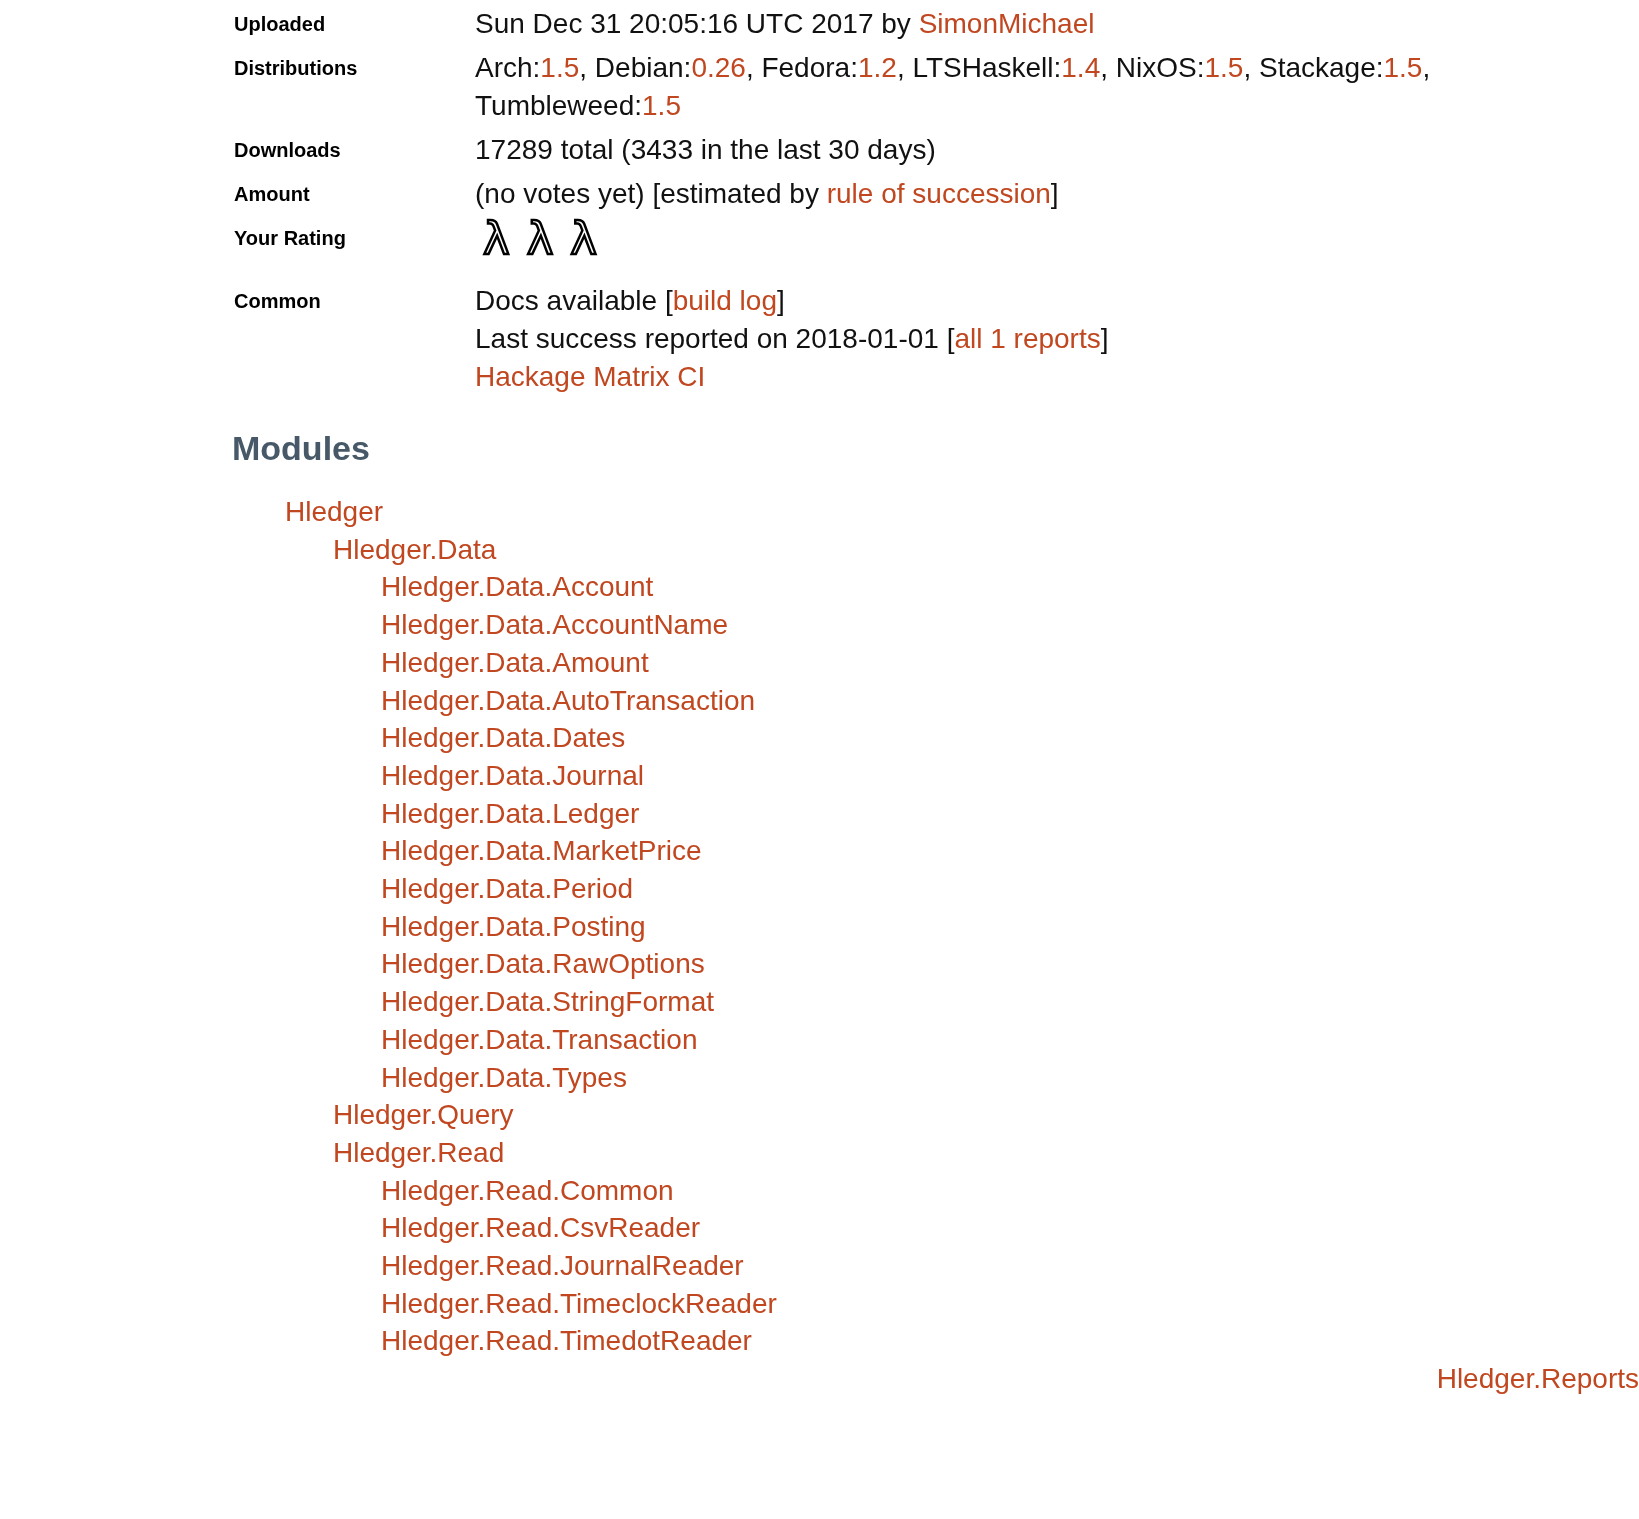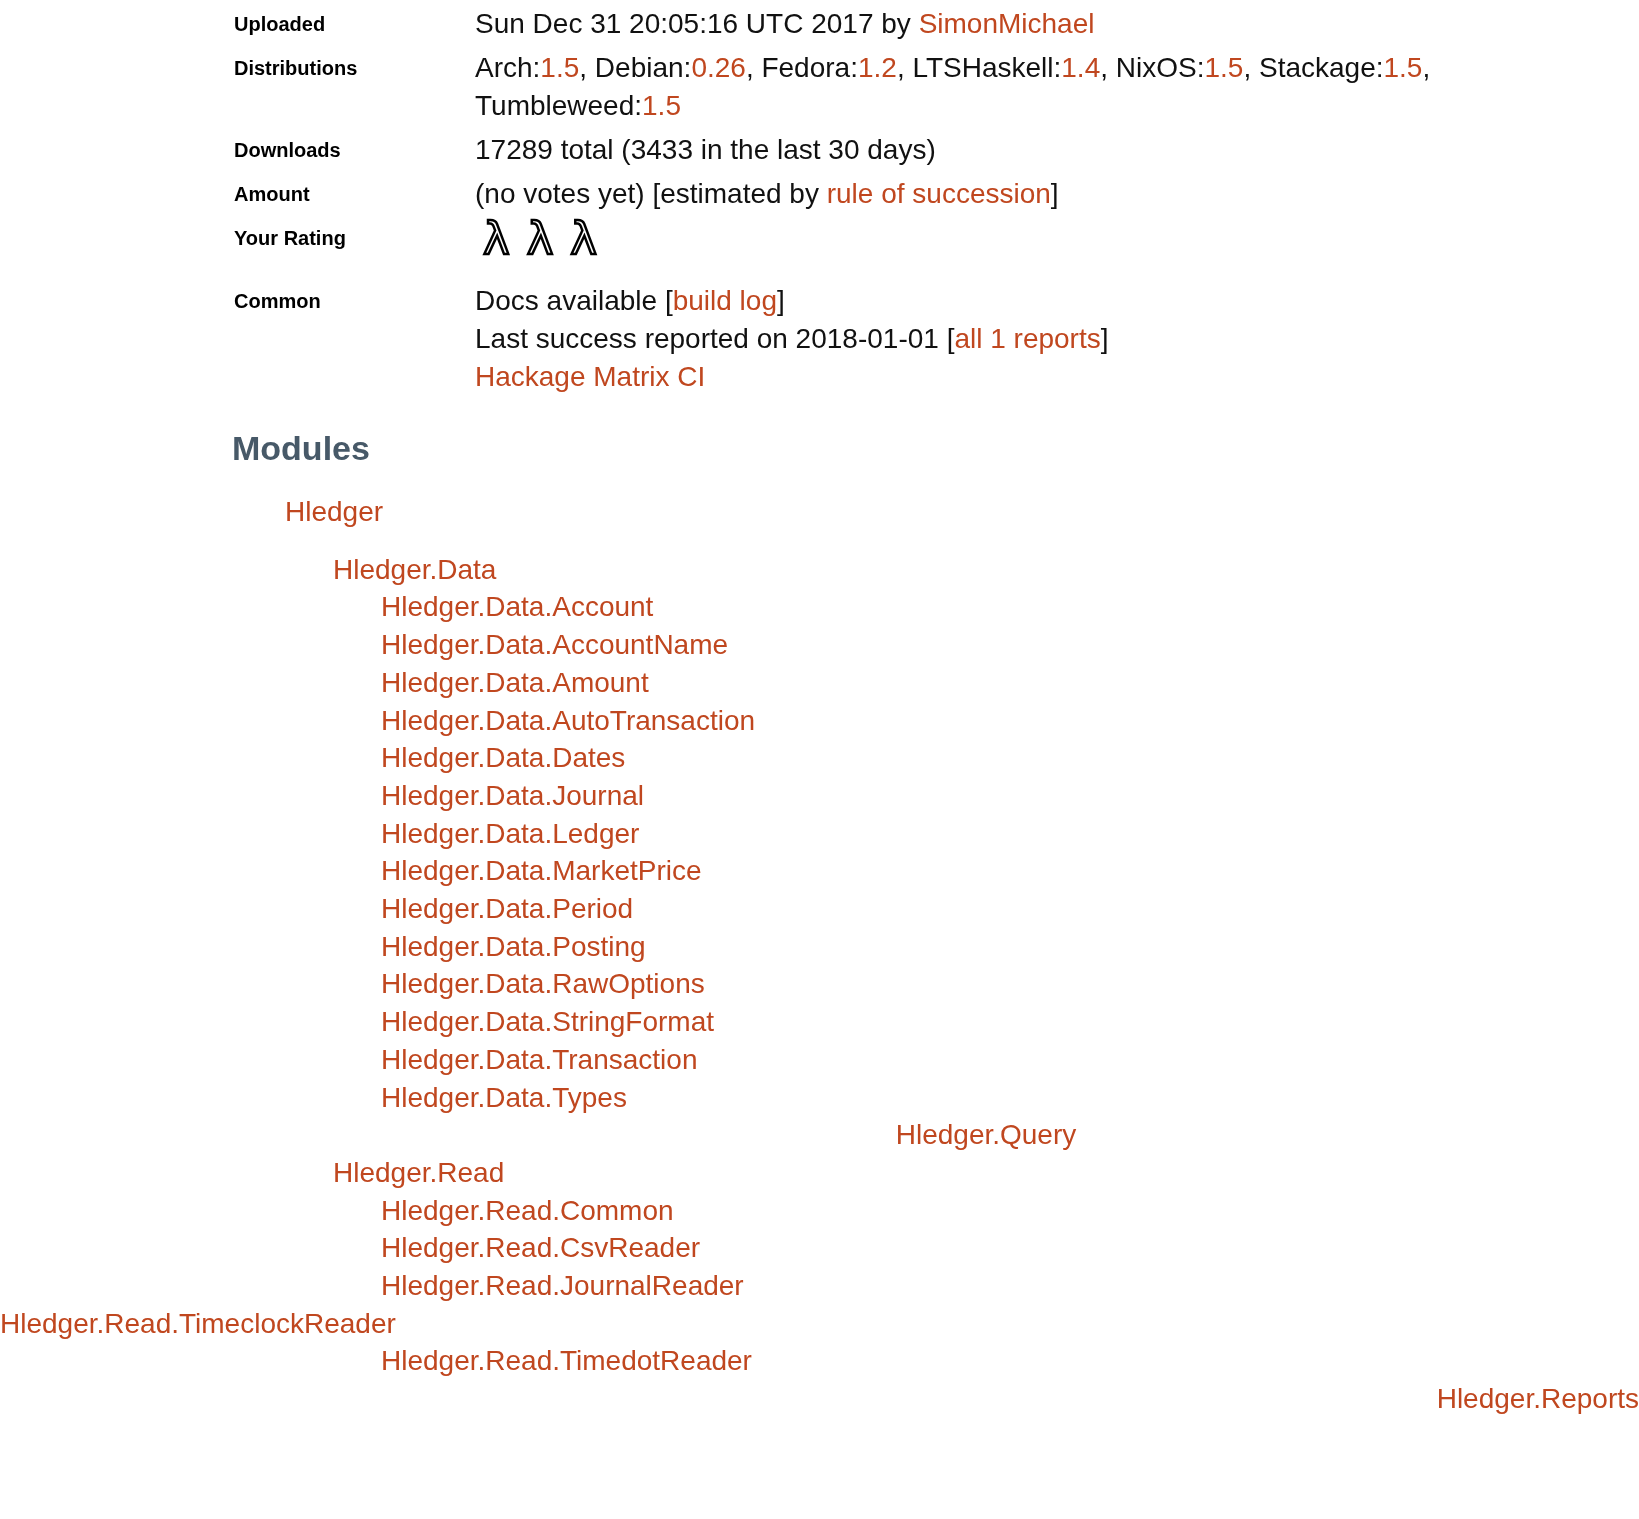--- a/index.html
+++ b/index.html
@@ -114,36 +114,36 @@
           <div class="status-line"><a>Hackage Matrix CI</a></div>
         </td>
   </tr>
 </tbody>
   </table>
 
 <h2 class="modules-heading">Modules</h2>
 
 <div id="module-tree" class="module-tree">
     <div class="module-row" style="padding-left: 285px;"><a>Hledger</a></div>
-    <div class="module-row" style="padding-left: 333px; margin-top: 20px;"><a>Hledger.Data</a></div>
+    <div class="module-row" style="padding-left: 333px;"><a>Hledger.Data</a></div>
     <div class="module-row" style="padding-left: 381px;"><a>Hledger.Data.Account</a></div>
     <div class="module-row" style="padding-left: 381px;"><a>Hledger.Data.AccountName</a></div>
     <div class="module-row" style="padding-left: 381px;"><a>Hledger.Data.Amount</a></div>
     <div class="module-row" style="padding-left: 381px;"><a>Hledger.Data.AutoTransaction</a></div>
     <div class="module-row" style="padding-left: 381px;"><a>Hledger.Data.Dates</a></div>
     <div class="module-row" style="padding-left: 381px;"><a>Hledger.Data.Journal</a></div>
     <div class="module-row" style="padding-left: 381px;"><a>Hledger.Data.Ledger</a></div>
     <div class="module-row" style="padding-left: 381px;"><a>Hledger.Data.MarketPrice</a></div>
     <div class="module-row" style="padding-left: 381px;"><a>Hledger.Data.Period</a></div>
     <div class="module-row" style="padding-left: 381px;"><a>Hledger.Data.Posting</a></div>
     <div class="module-row" style="padding-left: 381px;"><a>Hledger.Data.RawOptions</a></div>
     <div class="module-row" style="padding-left: 381px;"><a>Hledger.Data.StringFormat</a></div>
     <div class="module-row" style="padding-left: 381px;"><a>Hledger.Data.Transaction</a></div>
     <div class="module-row" style="padding-left: 381px;"><a>Hledger.Data.Types</a></div>
-    <div class="module-row" style="padding-left: 333px; text-align: center;"><a>Hledger.Query</a></div>
+    <div class="module-row" style="padding-left: 333px;"><a>Hledger.Query</a></div>
     <div class="module-row" style="padding-left: 333px;"><a>Hledger.Read</a></div>
     <div class="module-row" style="padding-left: 381px;"><a>Hledger.Read.Common</a></div>
     <div class="module-row" style="padding-left: 381px;"><a>Hledger.Read.CsvReader</a></div>
     <div class="module-row" style="padding-left: 381px;"><a>Hledger.Read.JournalReader</a></div>
-    <div class="module-row" style=""><a>Hledger.Read.TimeclockReader</a></div>
+    <div class="module-row" style="padding-left: 381px;"><a>Hledger.Read.TimeclockReader</a></div>
     <div class="module-row" style="padding-left: 381px;"><a>Hledger.Read.TimedotReader</a></div>
     <div class="module-row" style="padding-left: 333px; text-align: right;"><a>Hledger.Reports</a></div>
   </div>
 
 </body></html>

